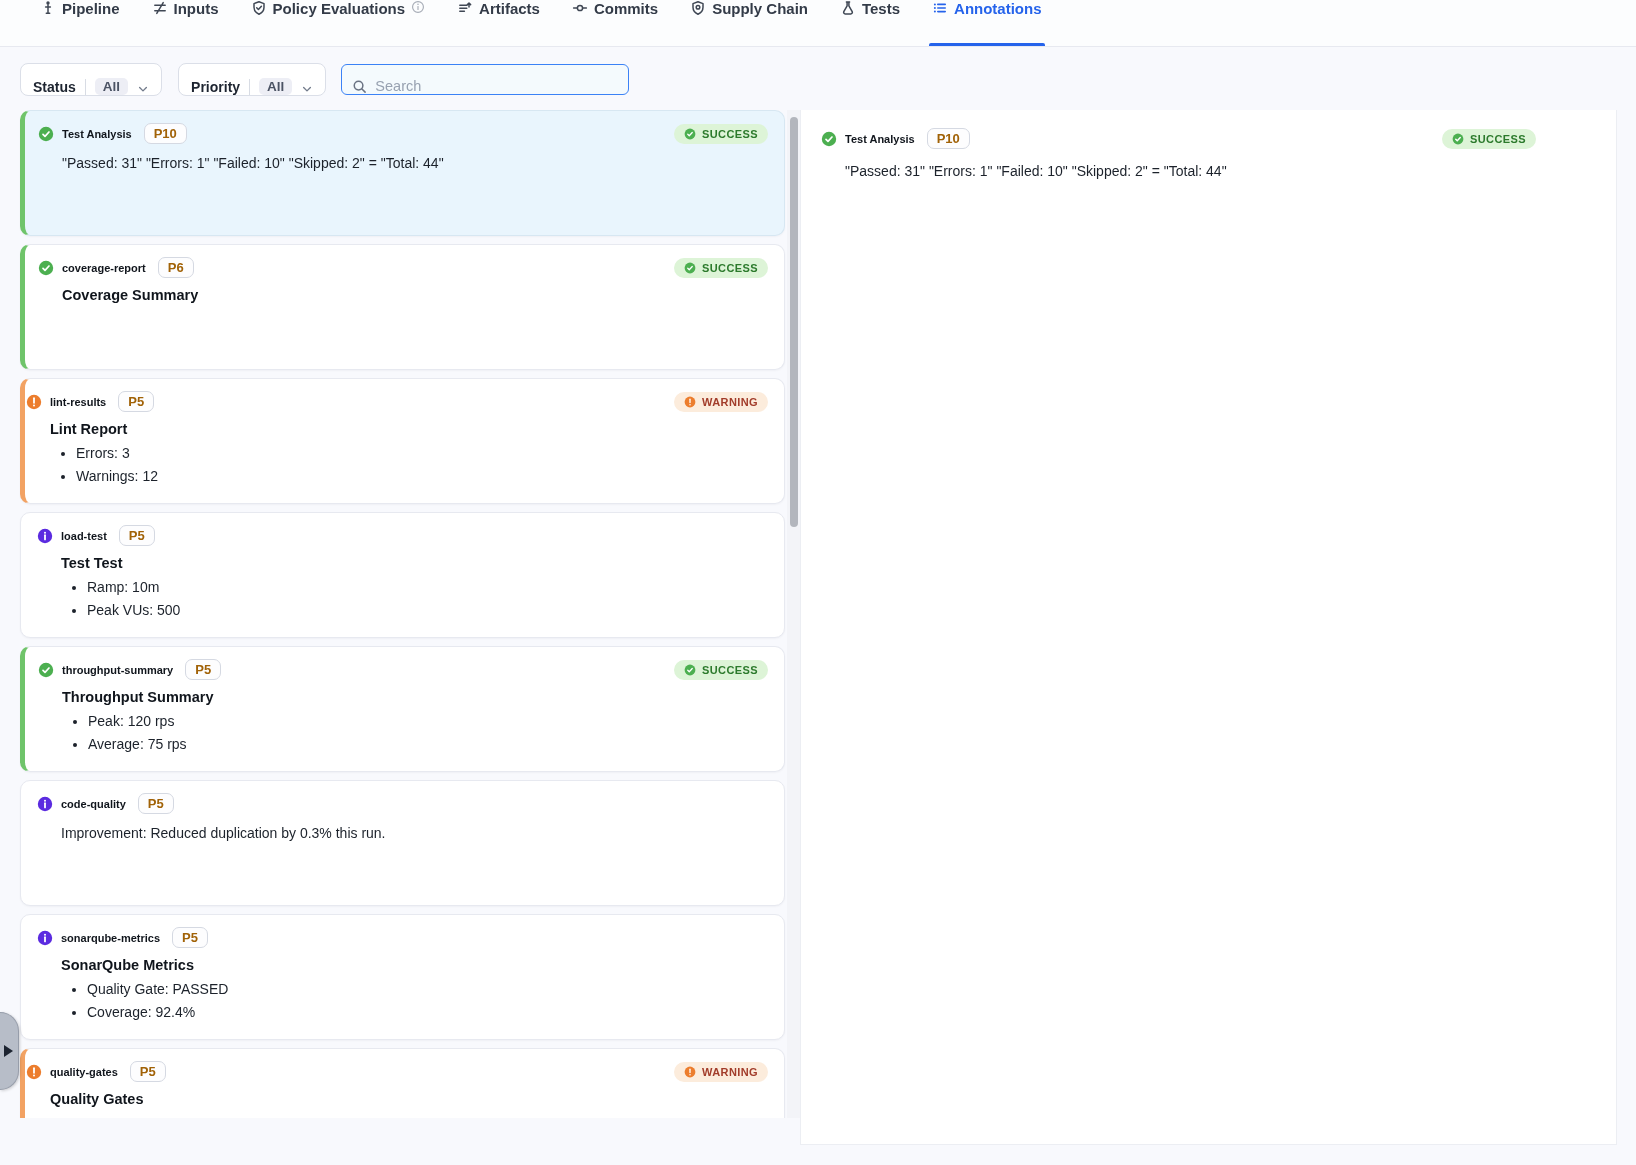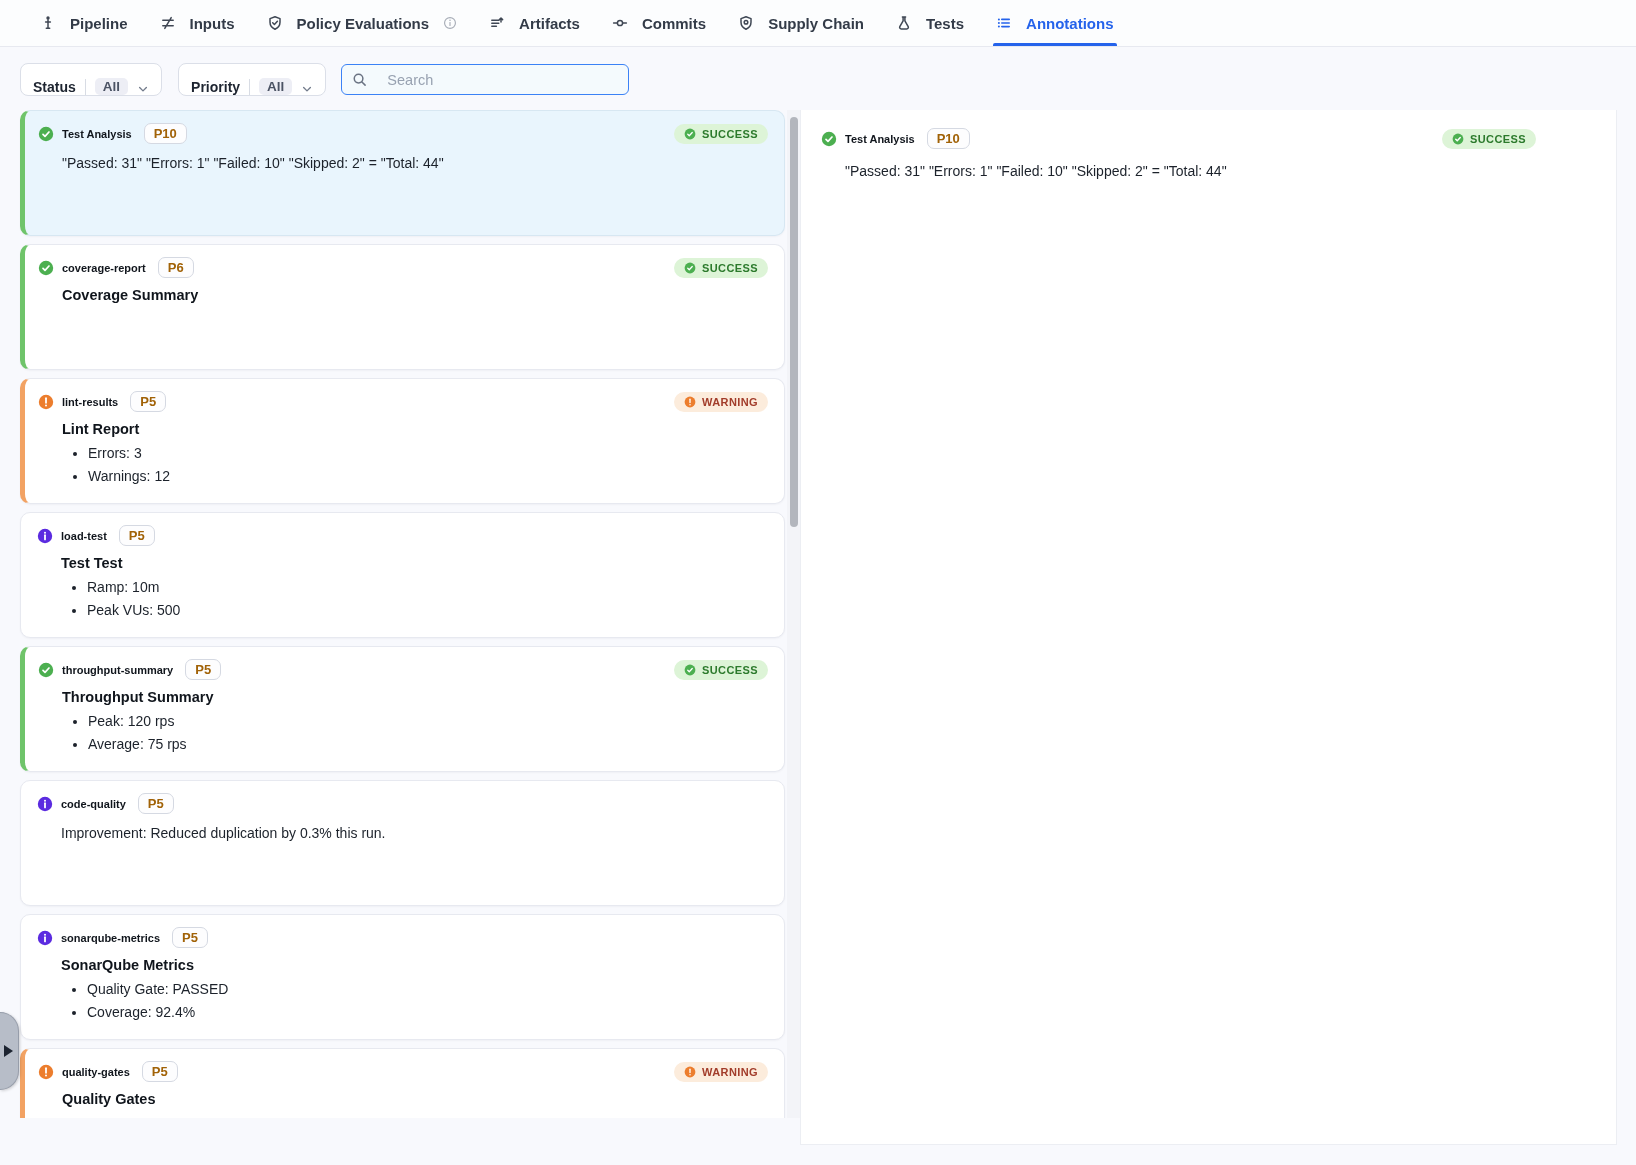--- a/index.html
+++ b/index.html
@@ -2,55 +2,55 @@
 <html><head>
 <meta charset="utf-8">
 <style>
   html,body{margin:0;padding:0;width:1636px;height:1165px;overflow:hidden;
     background:#f8f9fd;font-family:"Liberation Sans","DejaVu Sans",sans-serif;color:#161b24;}
   *{box-sizing:border-box;}
 
   
   .tabbar{height:47px;background:#fcfdfe;border-bottom:1px solid #e7e9f0;
     display:flex;align-items:stretch;gap:32px;padding:0 0 0 40px;}
-  .tab{display:flex;align-items:center;gap:14px;font-size:15px;font-weight:600;
+  .tab{display:flex;align-items:flex-start;gap:6px;font-size:15px;font-weight:600;
     color:#333b48;position:relative;cursor:pointer;white-space:nowrap;}
   .tab .icon svg{width:16px;height:16px;display:block;}
   .tab.active{color:#2563eb;}
   .tab.active::after{content:"";position:absolute;left:-3px;right:-3px;bottom:0;height:3px;
     background:#2563eb;border-radius:2px 2px 0 0;}
   .tab .icon.trail svg{width:14px;height:14px;opacity:.75;}
 
   
   .filters{display:flex;align-items:center;gap:16px;margin:16px 0 14px 20px;height:33px;}
   .filter-btn{display:inline-flex;align-items:flex-end;gap:9px;background:#ffffff;
     border:1px solid #dbdfe8;border-radius:8px;padding:0 12px;height:33px;cursor:pointer;}
   .filter-btn .flabel{font-size:14px;font-weight:700;color:#1d2430;}
   .filter-btn .fdivider{width:1px;height:16px;background:#d8dce4;}
   .filter-btn .fvalue{background:#edeef5;color:#4b5364;border-radius:5px;padding:1px 8px;
     font-size:13.5px;font-weight:700;}
   .filter-btn .icon svg{width:12px;height:12px;display:block;}
-  .searchbox{display:flex;align-items:center;gap:20px;height:31px;width:288px;
+  .searchbox{display:flex;align-items:flex-end;gap:8px;height:31px;width:288px;
     border:1.5px solid #3b82f6;border-radius:6px;background:#f4fafd;padding:0 10px;margin-left:-1px;}
   .searchbox .icon svg{width:15px;height:15px;display:block;}
   .searchbox input{border:none;outline:none;background:transparent;flex:1;font-size:14.5px;
     color:#22303f;font-family:inherit;caret-color:#1f2937;padding:0;}
   .searchbox input::placeholder{color:#98a2b1;}
 
   
   .content{display:flex;height:1053px;align-items:flex-start;}
   .left-pane{width:800px;height:1008px;position:relative;overflow:hidden;flex:none;}
   .scroll-track{position:absolute;top:0;right:0;width:13px;height:100%;background:#f3f4f8;}
   .scroll-thumb{position:absolute;top:7px;right:2px;width:8px;height:410px;background:#b3b6bd;border-radius:4px;}
 
   .cards{padding:0 0 0 20px;width:785px;}
   .card{background:#ffffff;border:1px solid #e7e9f0;border-radius:10px;height:126px;
     margin-bottom:8px;padding:12px 16px;overflow:hidden;box-shadow:0 1px 2px rgba(20,30,60,.04);cursor:pointer;}
   .card.success{border-left:5px solid #6fc46a;padding-left:13px;}
-  .card.warning{border-left:5px solid #f2a263;padding-left:13px;}
+  .card.warning{border-left:5px solid #f2a263;padding-left:1px;}
   .card.selected{background:#e9f5fd;border-color:#d7e7f2;border-left-color:#6fc46a;}
   .card-head{display:flex;align-items:center;gap:8px;}
   .dot{flex:none;}
   .dot svg{width:16px;height:16px;display:block;}
   .card-title{font-size:11px;font-weight:700;color:#10151c;}
   .p-badge{border:1px solid #d5d9e2;background:#fdfdfe;border-radius:7px;padding:2px 9px;
     font-size:13px;font-weight:600;color:#a16207;margin-left:4px;}
   .status-badge{margin-left:auto;display:inline-flex;align-items:center;gap:6px;
     border-radius:10px;padding:4px 10px;font-size:11px;font-weight:700;letter-spacing:.4px;justify-content:flex-end;}
   .status-badge svg{width:12px;height:12px;display:block;}

